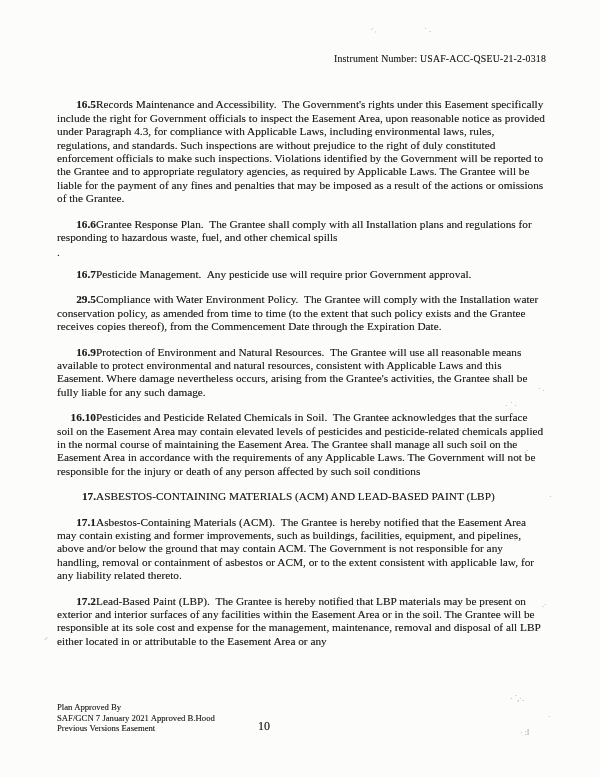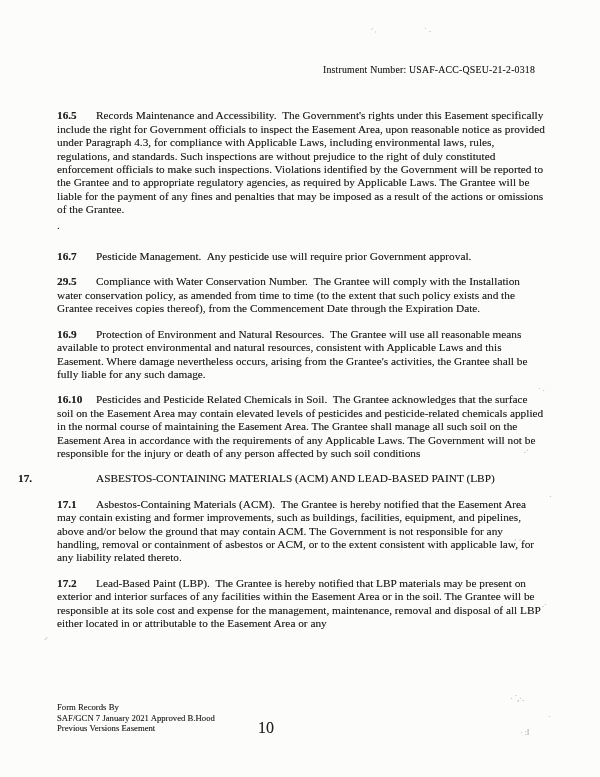--- a/index.html
+++ b/index.html
@@ -14,34 +14,35 @@
   }
   .content {
     position:absolute;
     left:57px; top:52px;
     width:489px;
     font-size:11.3px;
     line-height:13.4px;
     text-align:left;
   }
   .instrument {
-    margin:11px;
+    margin:0;
     text-align:right;
     font-size:9.8px;
     letter-spacing:0.2px;
     color:#222;
   }
   p.sec { margin:12px 0 0 0; }
   p.sec-first { margin-top:33px; }
   p.stray { margin:2px 0 0 0; }
-  p.after-stray { margin-top:18px; }
+  p.after-stray { margin-top:8px; }
   .num {
     display:inline-block;
     width:39px;
     font-weight:bold;
+    text-align:right;
   }
   .title {
     font-weight:normal;
     padding-right:3px;
   }
   p.heading {
     margin:12px 0 12px 0;
     padding-left:39px;
     text-indent:-39px;
     font-weight:bold;
@@ -50,21 +51,21 @@
   .footer {
     position:absolute;
     left:57px; top:702px;
     font-size:8.7px;
     line-height:10.6px;
     color:#262626;
   }
   .page-number {
     position:absolute;
     left:258px; top:719px;
-    font-size:16px;
+    font-size:12px;
     color:#222;
   }
   .speck {
     position:absolute;
     color:#a9a9a9;
     font-size:8px;
     opacity:0.75;
     pointer-events:none;
   }
 </style>
@@ -72,41 +73,42 @@
 <body>
 
 <div class="page">
 
   <div class="content">
 
     <p class="instrument">Instrument Number: USAF-ACC-QSEU-21-2-0318</p>
 
     <p class="sec sec-first"><span class="num">16.5</span><span class="title">Records Maintenance and Accessibility.</span> <span>The Government's rights under this Easement specifically include the right for Government officials to inspect the Easement Area, upon reasonable notice as provided under Paragraph 4.3, for compliance with Applicable Laws, including environmental laws, rules, regulations, and standards.  Such inspections are without prejudice to the right of duly constituted enforcement officials to make such inspections.  Violations identified by the Government will be reported to the Grantee and to appropriate regulatory agencies, as required by Applicable Laws.  The Grantee will be liable for the payment of any fines and penalties that may be imposed as a result of the actions or omissions of the Grantee.</span></p>
 
+    <p class="sec"><span class="num">16.6</span><span class="title">Grantee Response Plan.</span> <span>The Grantee shall comply with all Installation plans and regulations for responding to hazardous waste, fuel, and other chemical spills</span></p>
 
     <p class="stray">.</p>
 
     <p class="sec after-stray"><span class="num">16.7</span><span class="title">Pesticide Management.</span> <span>Any pesticide use will require prior Government approval.</span></p>
 
-    <p class="sec"><span class="num">29.5</span><span class="title">Compliance with Water Conservation Number.</span> <span>The Grantee will comply with the Installation water conservation policy, as amended from time to time (to the extent that such policy exists and the Grantee receives copies thereof), from the Commencement Date through the Expiration Date.</span></p>
+    <p class="sec"><span class="num">29.5</span><span class="title">Compliance with Water Environment Policy.</span> <span>The Grantee will comply with the Installation water conservation policy, as amended from time to time (to the extent that such policy exists and the Grantee receives copies thereof), from the Commencement Date through the Expiration Date.</span></p>
 
     <p class="sec"><span class="num">16.9</span><span class="title">Protection of Environment and Natural Resources.</span> <span>The Grantee will use all reasonable means available to protect environmental and natural resources, consistent with Applicable Laws  and this Easement.  Where damage nevertheless occurs, arising from the Grantee's activities, the Grantee shall be fully liable for any such damage.</span></p>
 
     <p class="sec"><span class="num">16.10</span><span class="title">Pesticides and Pesticide Related Chemicals in Soil.</span> <span>The Grantee acknowledges that the surface soil on the Easement Area may contain elevated levels of pesticides and pesticide-related chemicals applied in the normal course of maintaining the Easement Area.  The Grantee shall manage all such soil on the Easement Area in accordance with the requirements of any Applicable Laws.  The Government will not be responsible for the injury or death of any person affected by such soil conditions</span></p>
 
     <p class="heading"><span class="num">17.</span><span class="title">ASBESTOS-CONTAINING MATERIALS (ACM) AND LEAD-BASED PAINT (LBP)</span></p>
 
     <p class="sec"><span class="num">17.1</span><span class="title">Asbestos-Containing Materials (ACM).</span> <span>The Grantee is hereby notified that the Easement Area may contain existing and former improvements, such as buildings, facilities, equipment, and pipelines, above and/or below the ground that may contain ACM.  The Government is not responsible for any handling, removal or containment of asbestos or ACM, or to the extent consistent with applicable law, for any liability related thereto.</span></p>
 
     <p class="sec"><span class="num">17.2</span><span class="title">Lead-Based Paint (LBP).</span> <span>The Grantee is hereby notified that LBP materials may be present on exterior and interior surfaces of any facilities within the Easement Area or in the soil. The Grantee will be responsible at its sole cost and expense for the management, maintenance, removal and disposal of all LBP either located in or attributable to the Easement Area or any</span></p>
 
   </div>
 
   <div class="footer">
-    <div>Form Records By</div>
+    <div>Plan Approved By</div>
     <div>SAF/GCN 7 January 2021 Approved B.Hood</div>
     <div>Previous Versions Easement</div>
   </div>
 
   <div class="page-number">10</div>
 
   <span class="speck" style="left:371px; top:25px; transform:rotate(40deg);">˒ ˓</span>
   <span class="speck" style="left:424px; top:27px;">˙ ·</span>
   <span class="speck" style="left:538px; top:384px;">· .</span>
   <span class="speck" style="left:505px; top:401px;">· ˙ ·</span>

